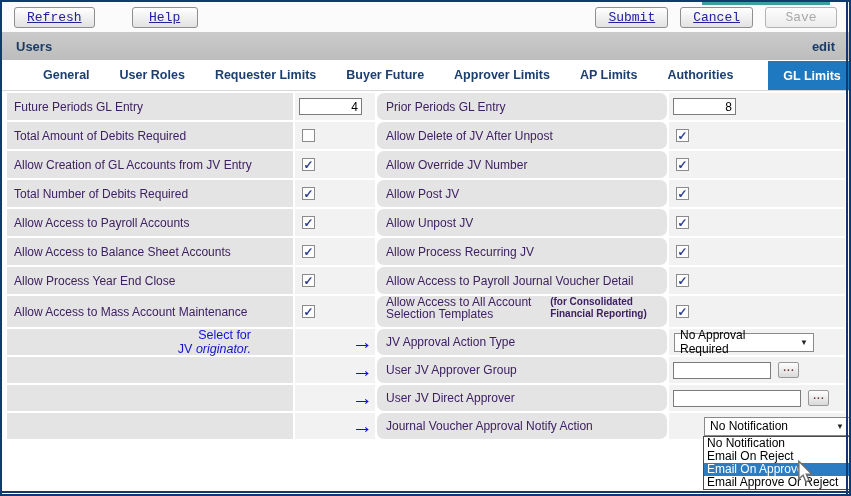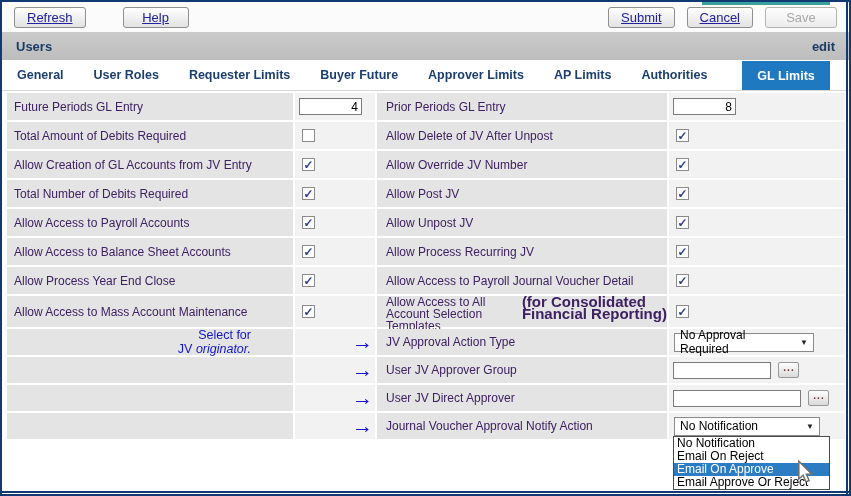--- a/index.html
+++ b/index.html
@@ -14,50 +14,50 @@
   .teal-frag { position:absolute; top:0; left:700px; width:128px; height:3px; background:#3aa0a0; }
 
   
   .toolbar { height:30px; background:#fbfbfb; display:flex; justify-content:space-between; align-items:center; padding:0 12px; }
   .tb-group { display:flex; align-items:center; }
   .tb-left { gap:37px; }
   .tb-right { gap:12px; }
   .btn {
     min-width:66px; height:21px; border:1px solid #8f8f8f; border-radius:3px;
     background:linear-gradient(#ffffff,#e2e2e2); color:#22229e; font-size:13px;
-    font-family:Liberation Sans, sans-serif; text-decoration:underline; padding:0 12px; cursor:pointer;
+    font-family:Liberation Mono, monospace; text-decoration:underline; padding:0 12px; cursor:pointer;
   }
   .btn.wide { min-width:72px; }
   .btn.disabled { color:#a8a8a8; text-decoration:none; border-color:#b3b3b3; background:linear-gradient(#fdfdfd,#ececec); }
 
   
   .titlebar { height:28px; background:linear-gradient(#cbcbcb,#bdbdbd); display:flex; justify-content:space-between; align-items:center; padding:0 14px; }
   .titlebar span { color:#1a3c66; font-weight:bold; font-size:13px; }
 
   
-  .tabs { height:31px; background:#fff; display:flex; align-items:center; padding-left:0; border-bottom:1px solid #d6d6d6; }
+  .tabs { height:31px; background:#fff; display:flex; align-items:center; padding-left:26px; border-bottom:1px solid #d6d6d6; }
   .tab { color:#1c3f70; font-weight:bold; font-size:12.5px; padding:0 15px; cursor:pointer; white-space:nowrap; }
   .tab.active {
     background:#1e79c0; color:#fff; height:29px; align-self:flex-end;
     display:flex; align-items:center; padding:0 15px; margin-left:20px;
   }
 
   
   .content { padding:2px 0 0 5px; }
   .frow { display:flex; height:27px; margin-bottom:2px; }
   .frow.tall { height:31px; }
   .frow.short { height:26px; }
   .cell { display:flex; align-items:center; }
   .lbl1 { width:286px; background:#e4e4e4; padding-left:7px; margin-right:2px; }
   .ctl1 { width:80px;  background:#f2f2f2; padding-left:4px; margin-right:2px; }
-  .lbl2 { width:290px; background:#e4e4e4; padding-left:9px; margin-right:2px; }
+  .lbl2 { width:290px; background:#e4e4e4; padding-left:9px; margin-right:2px;border-radius:7px; }
   .ctl2 { width:176px; background:#f2f2f2; padding-left:4px; }
   .lbl1, .lbl2 { color:#3e2162; font-size:12px; }
   .lbl2.twoline { justify-content:center; align-items:flex-start; line-height:12px; }
-  .sub { font-size:15px; font-weight:bold; }
+  .sub { font-size:10px; font-weight:bold; }
 
   .num-input { width:63px; height:17px; border:1px solid #7b7b7b; font-size:12px; text-align:right; padding:0 3px; background:#fff; font-family:"Liberation Sans",sans-serif; }
   .txt-input { height:17px; border:1px solid #7b7b7b; font-size:12px; padding:0 3px; background:#fff; font-family:"Liberation Sans",sans-serif; }
   .w98  { width:98px; }
   .w128 { width:128px; }
 
   .cb { width:13px; height:13px; border:1px solid #8b8b8b; background:#fdfdfd; margin-left:3px;
         display:flex; align-items:center; justify-content:center; font-size:12px; line-height:10px;
         color:#2f3d8f; font-weight:bold; cursor:pointer; }
 
@@ -68,21 +68,21 @@
   .note { width:100%; text-align:right; padding-right:42px; color:#1414cc; font-size:12.5px; line-height:14px; }
   .note .it { font-style:italic; }
   .arrow-cell { justify-content:flex-end; padding-right:2px; }
   .arrow { color:#1212cf; font-weight:bold; font-size:21px; line-height:0; }
 
   .sel { height:19px; background:#fff; border:1px solid #8a8a8a; display:flex; align-items:center;
          justify-content:space-between; padding:0 5px; font-size:12px; color:#000; cursor:pointer; margin-left:1px; }
   .sel .caret { font-size:8px; color:#222; margin-left:6px; }
   .sel.w140 { width:140px; }
   .sel.w146 { width:146px; }
-  .sel-wrap { position:relative; }
+  .sel-wrap { position:relative;margin-left:30px; }
   .opt-list { position:absolute; top:19px; left:0; width:157px; background:#fff; border:1px solid #4a4a4a; z-index:20; }
   .opt { height:13px; line-height:13px; font-size:12px; padding:0 3px; color:#000; cursor:pointer; white-space:nowrap; }
   .opt.hl { background:#2b7cc2; color:#fff; }
 
   .cursor { position:absolute; left:795px; top:458px; z-index:40; }
 </style>
 </head>
 <body>
 
 <div class="page">

